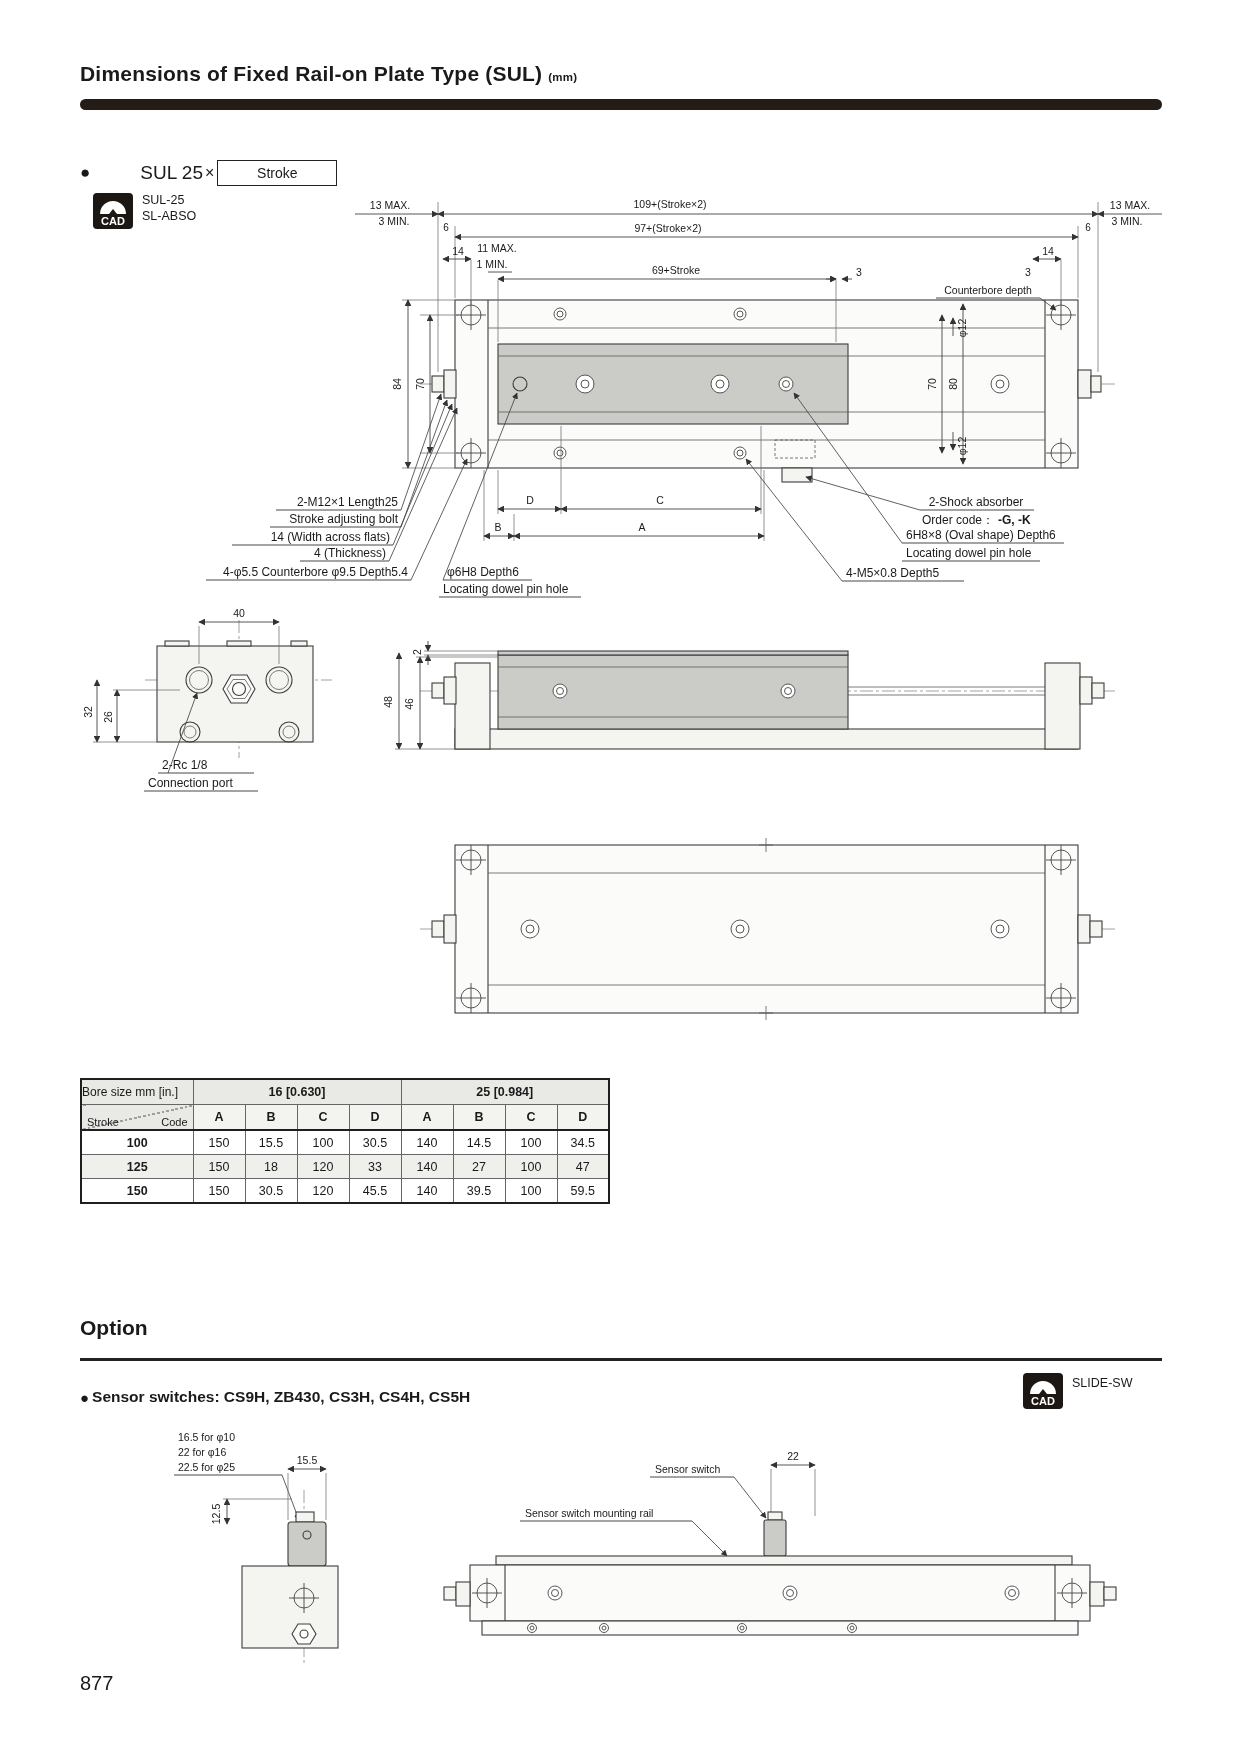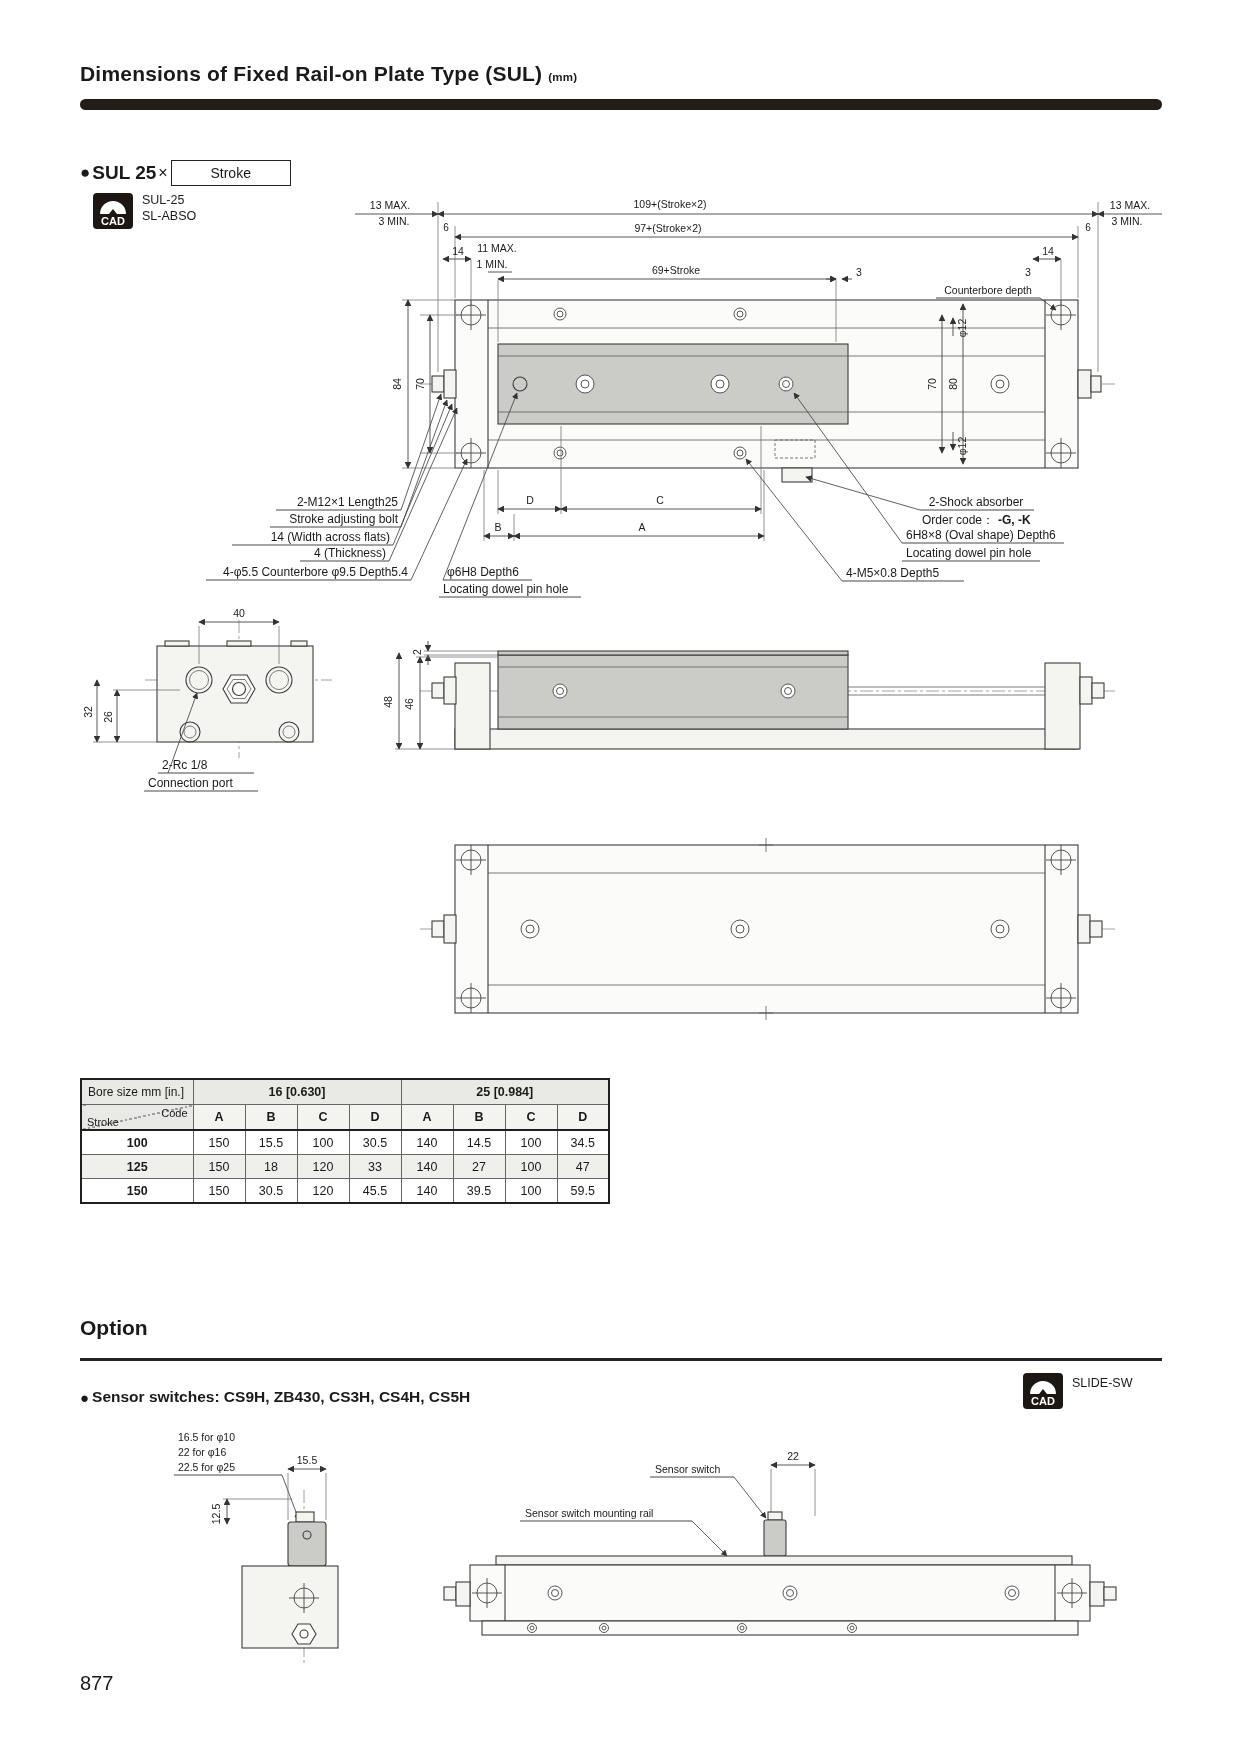--- a/index.html
+++ b/index.html
@@ -6,21 +6,21 @@
   .page{position:relative;width:1240px;height:1754px;background:#ffffff;
         font-family:"Liberation Sans",sans-serif;color:#1a1a1a;overflow:hidden;}
   .abs{position:absolute;}
   
   .title{top:62px;left:80px;font-size:21px;font-weight:bold;letter-spacing:0.2px;}
   .title .unit{font-size:11.5px;font-weight:bold;margin-left:6px;}
   .title-bar{top:99px;left:80px;width:1082px;height:11px;border-radius:6px;background:#241c17;}
   
   .prod{top:160px;left:80px;display:flex;align-items:center;z-index:3;}
   .prod .bullet{font-size:17px;margin-right:2px;}
-  .prod .pname{font-size:19px;font-weight:bold;}
+  .prod .pname{font-size:19px;font-weight:normal;margin-left:48px;}
   .prod .mult{font-size:16px;margin:0 3px 0 2px;}
   .stroke-box{border:1.4px solid #222;width:118px;height:24px;display:flex;align-items:center;justify-content:center;font-size:14px;}
   .cad-row{top:192px;left:92px;display:flex;align-items:flex-start;z-index:3;}
   .cad-icon{width:42px;height:38px;}
   .cad-text{margin-left:8px;font-size:12.5px;line-height:16px;}
   
   svg text{font-family:"Liberation Sans",sans-serif;font-size:10.5px;fill:#1a1a1a;}
   svg text.cl{font-size:12px;}
   svg text.sm{font-size:10px;}
   .edge{stroke:#3c3c3c;stroke-width:1.1;fill:none;}
@@ -34,28 +34,28 @@
   .fl{fill:#f4f4f1;}
   .fg{fill:#cbcbc7;}
   .fw{fill:#fbfbfa;}
   #cc{stroke:#444;stroke-width:0.9;fill:none;}
   #scr,#scrL,#scrM,#scrS{stroke:#444;stroke-width:0.9;fill:#fff;}
   
   .dims{border-collapse:collapse;table-layout:fixed;font-size:12.5px;}
   .dims th,.dims td{border:0.9px solid #666;text-align:center;padding:0;height:23px;font-weight:normal;}
   .dims{border:2px solid #1f1f1f;}
   .dims thead tr.borerow th{height:24px;background:#e9e9e6;font-weight:bold;}
-  .dims thead tr.borerow th.h0{font-weight:normal;font-size:12px;text-align:left;padding-left:6px;}
+  .dims thead tr.borerow th.h0{font-weight:normal;font-size:12px;text-align:left;}
   .dims thead tr.coderow th{height:24px;background:#f3f3f0;font-weight:bold;border-bottom:2.2px solid #1f1f1f;}
   .dims tbody th{font-weight:bold;}
   .dims tbody tr:nth-child(even){background:#efefec;}
   .dims .c0{width:112px;}
   .dims .cv{width:52px;}
   .diag{position:relative;background:linear-gradient(to bottom right,transparent 49.4%,#555 49.4%,#555 50.6%,transparent 50.6%),#e9e9e6 !important;}
-  .diag .code{position:absolute;top:2px;right:5px;font-size:11px;font-weight:normal;}
+  .diag .code{position:absolute;top:11px;right:5px;font-size:11px;font-weight:normal;}
   .diag .stk{position:absolute;bottom:1px;left:5px;font-size:11px;font-weight:normal;}
   
   .opt-head{top:1316px;left:80px;font-size:21px;font-weight:bold;}
   .opt-rule{top:1358px;left:80px;width:1082px;height:2.5px;background:#222;}
   .sensor-head{top:1388px;left:80px;display:flex;align-items:center;}
   .sensor-head .bullet{font-size:15px;margin-right:3px;}
   .sensor-head .txt{font-size:15.5px;font-weight:bold;}
   .slide-sw{top:1372px;left:1022px;display:flex;align-items:flex-start;}
   .slide-sw .lbl{margin-left:8px;margin-top:4px;font-size:12.5px;}
   .pagenum{top:1672px;left:80px;font-size:20px;}

